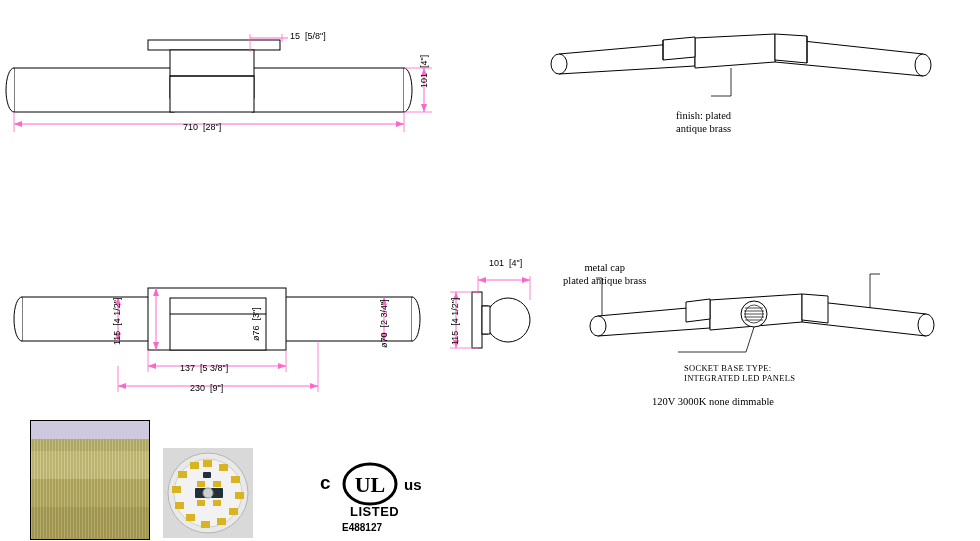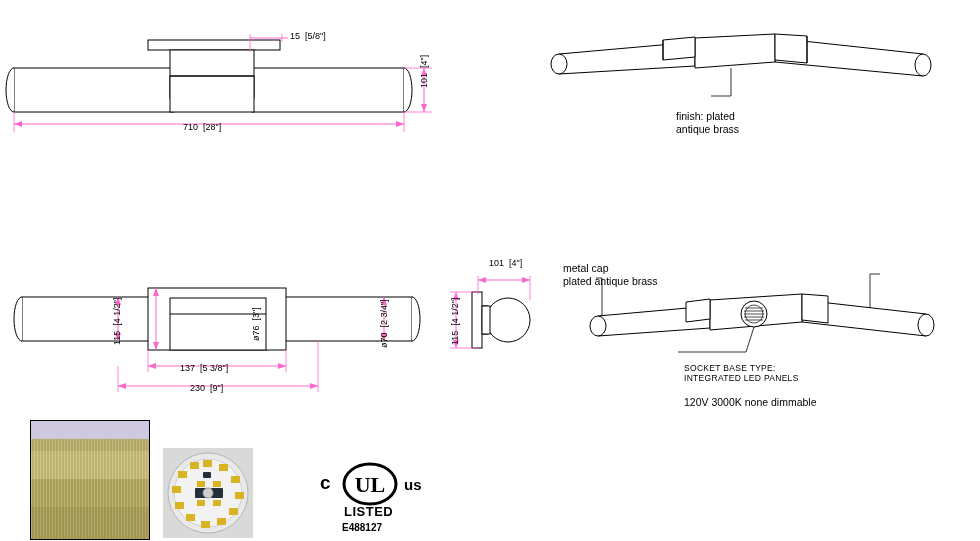--- a/index.html
+++ b/index.html
@@ -7,21 +7,21 @@
     width:980px;height:541px;
     background:#ffffff;
     font-family:"Liberation Sans", sans-serif;
     font-size:11px;
     color:#000;
     position:relative;
     overflow:hidden;
   }
   .stage{position:absolute;left:0;top:0;width:980px;height:541px;}
   .abs{position:absolute;}
-  .lbl{position:absolute;font-size:10.5px;color:#000;white-space:pre;line-height:1.22;}
+  .lbl{position:absolute;font-size:10.5px;color:#000;white-space:pre;line-height:1.22;font-family:Liberation Serif, serif;}
   .dim{position:absolute;font-size:9px;color:#000;white-space:pre;}
   svg{display:block;overflow:visible;}
   .sw-title{position:absolute;font-size:10px;}
   .swatch-box{position:absolute;border:1px solid #000;}
   .led-img{position:absolute;border:0;}
   .ul-text{position:absolute;font-family:"Liberation Sans",sans-serif;}
 </style>
 </head>
 <body>
 
@@ -177,25 +177,25 @@
       <line x1="175" y1="50" x2="193" y2="50"></line>
     </g>
 
     <line x1="184" y1="57" x2="176" y2="82" stroke="#000" stroke-width="0.8"></line>
     <line x1="176" y1="82" x2="108" y2="82" stroke="#000" stroke-width="0.8"></line>
     <line x1="32" y1="46" x2="32" y2="8" stroke="#000" stroke-width="0.8"></line>
     <line x1="32" y1="8" x2="26" y2="8" stroke="#000" stroke-width="0.8"></line>
     <line x1="300" y1="38" x2="300" y2="4" stroke="#000" stroke-width="0.8"></line>
     <line x1="300" y1="4" x2="310" y2="4" stroke="#000" stroke-width="0.8"></line>
   </svg>
-  <div class="lbl" style="left:563px;top:262px;">metal cap
+  <div class="lbl" style="left:563px;top:262px;text-align:center;">metal cap
 plated antique brass</div>
   <div class="lbl" style="left:684px;top:363px;font-size:8.5px;letter-spacing:0.3px;">SOCKET BASE TYPE:
 INTEGRATED LED PANELS</div>
-  <div class="lbl" style="left:684px;top:396px;">120V 3000K none dimmable</div>
+  <div class="lbl" style="left:652px;top:396px;">120V 3000K none dimmable</div>
 
   <div class="sw-title" style="left:34px;top:424px;">Plated antique brass</div>
   <div class="swatch-box" style="left:30px;top:420px;width:118px;height:118px;background:
        linear-gradient(180deg,#cfc9e0 0 18px, #b9b06a 18px 30px, #c7be78 30px 58px, #b4a95e 58px 86px, #a89d55 86px 118px);">
     <div class="abs" style="left:0;top:18px;width:116px;height:99px;background:repeating-linear-gradient(90deg,rgba(255,255,255,0.14) 0 1px,rgba(0,0,0,0.06) 1px 3px);"></div>
   </div>
 
   <div class="led-img" style="left:163px;top:448px;width:90px;height:90px;background:#d6d6d6;">
     <svg width="90" height="90">
       <rect x="0" y="0" width="90" height="90" fill="#d9d9d9"></rect>
@@ -228,17 +228,17 @@
     </svg>
   </div>
 
   <div class="abs" style="left:318px;top:462px;width:110px;height:70px;">
     <svg width="110" height="70">
       <ellipse cx="52" cy="22" rx="26" ry="20" fill="none" stroke="#000" stroke-width="3"></ellipse>
       <text x="52" y="30" text-anchor="middle" font-family="Liberation Serif, serif" font-size="22" font-weight="bold" fill="#000">UL</text>
     </svg>
     <div class="ul-text" style="left:2px;top:10px;font-size:19px;font-weight:bold;">c</div>
     <div class="ul-text" style="left:86px;top:14px;font-size:15px;font-weight:bold;">us</div>
-    <div class="ul-text" style="left:26px;top:42px;font-size:13px;font-weight:bold;letter-spacing:0.5px;">LISTED</div>
+    <div class="ul-text" style="left:32px;top:42px;font-size:13px;font-weight:bold;letter-spacing:0.5px;">LISTED</div>
     <div class="ul-text" style="left:24px;top:60px;font-size:10px;font-weight:bold;">E488127</div>
   </div>
 
 </div>
 
 </body></html>

